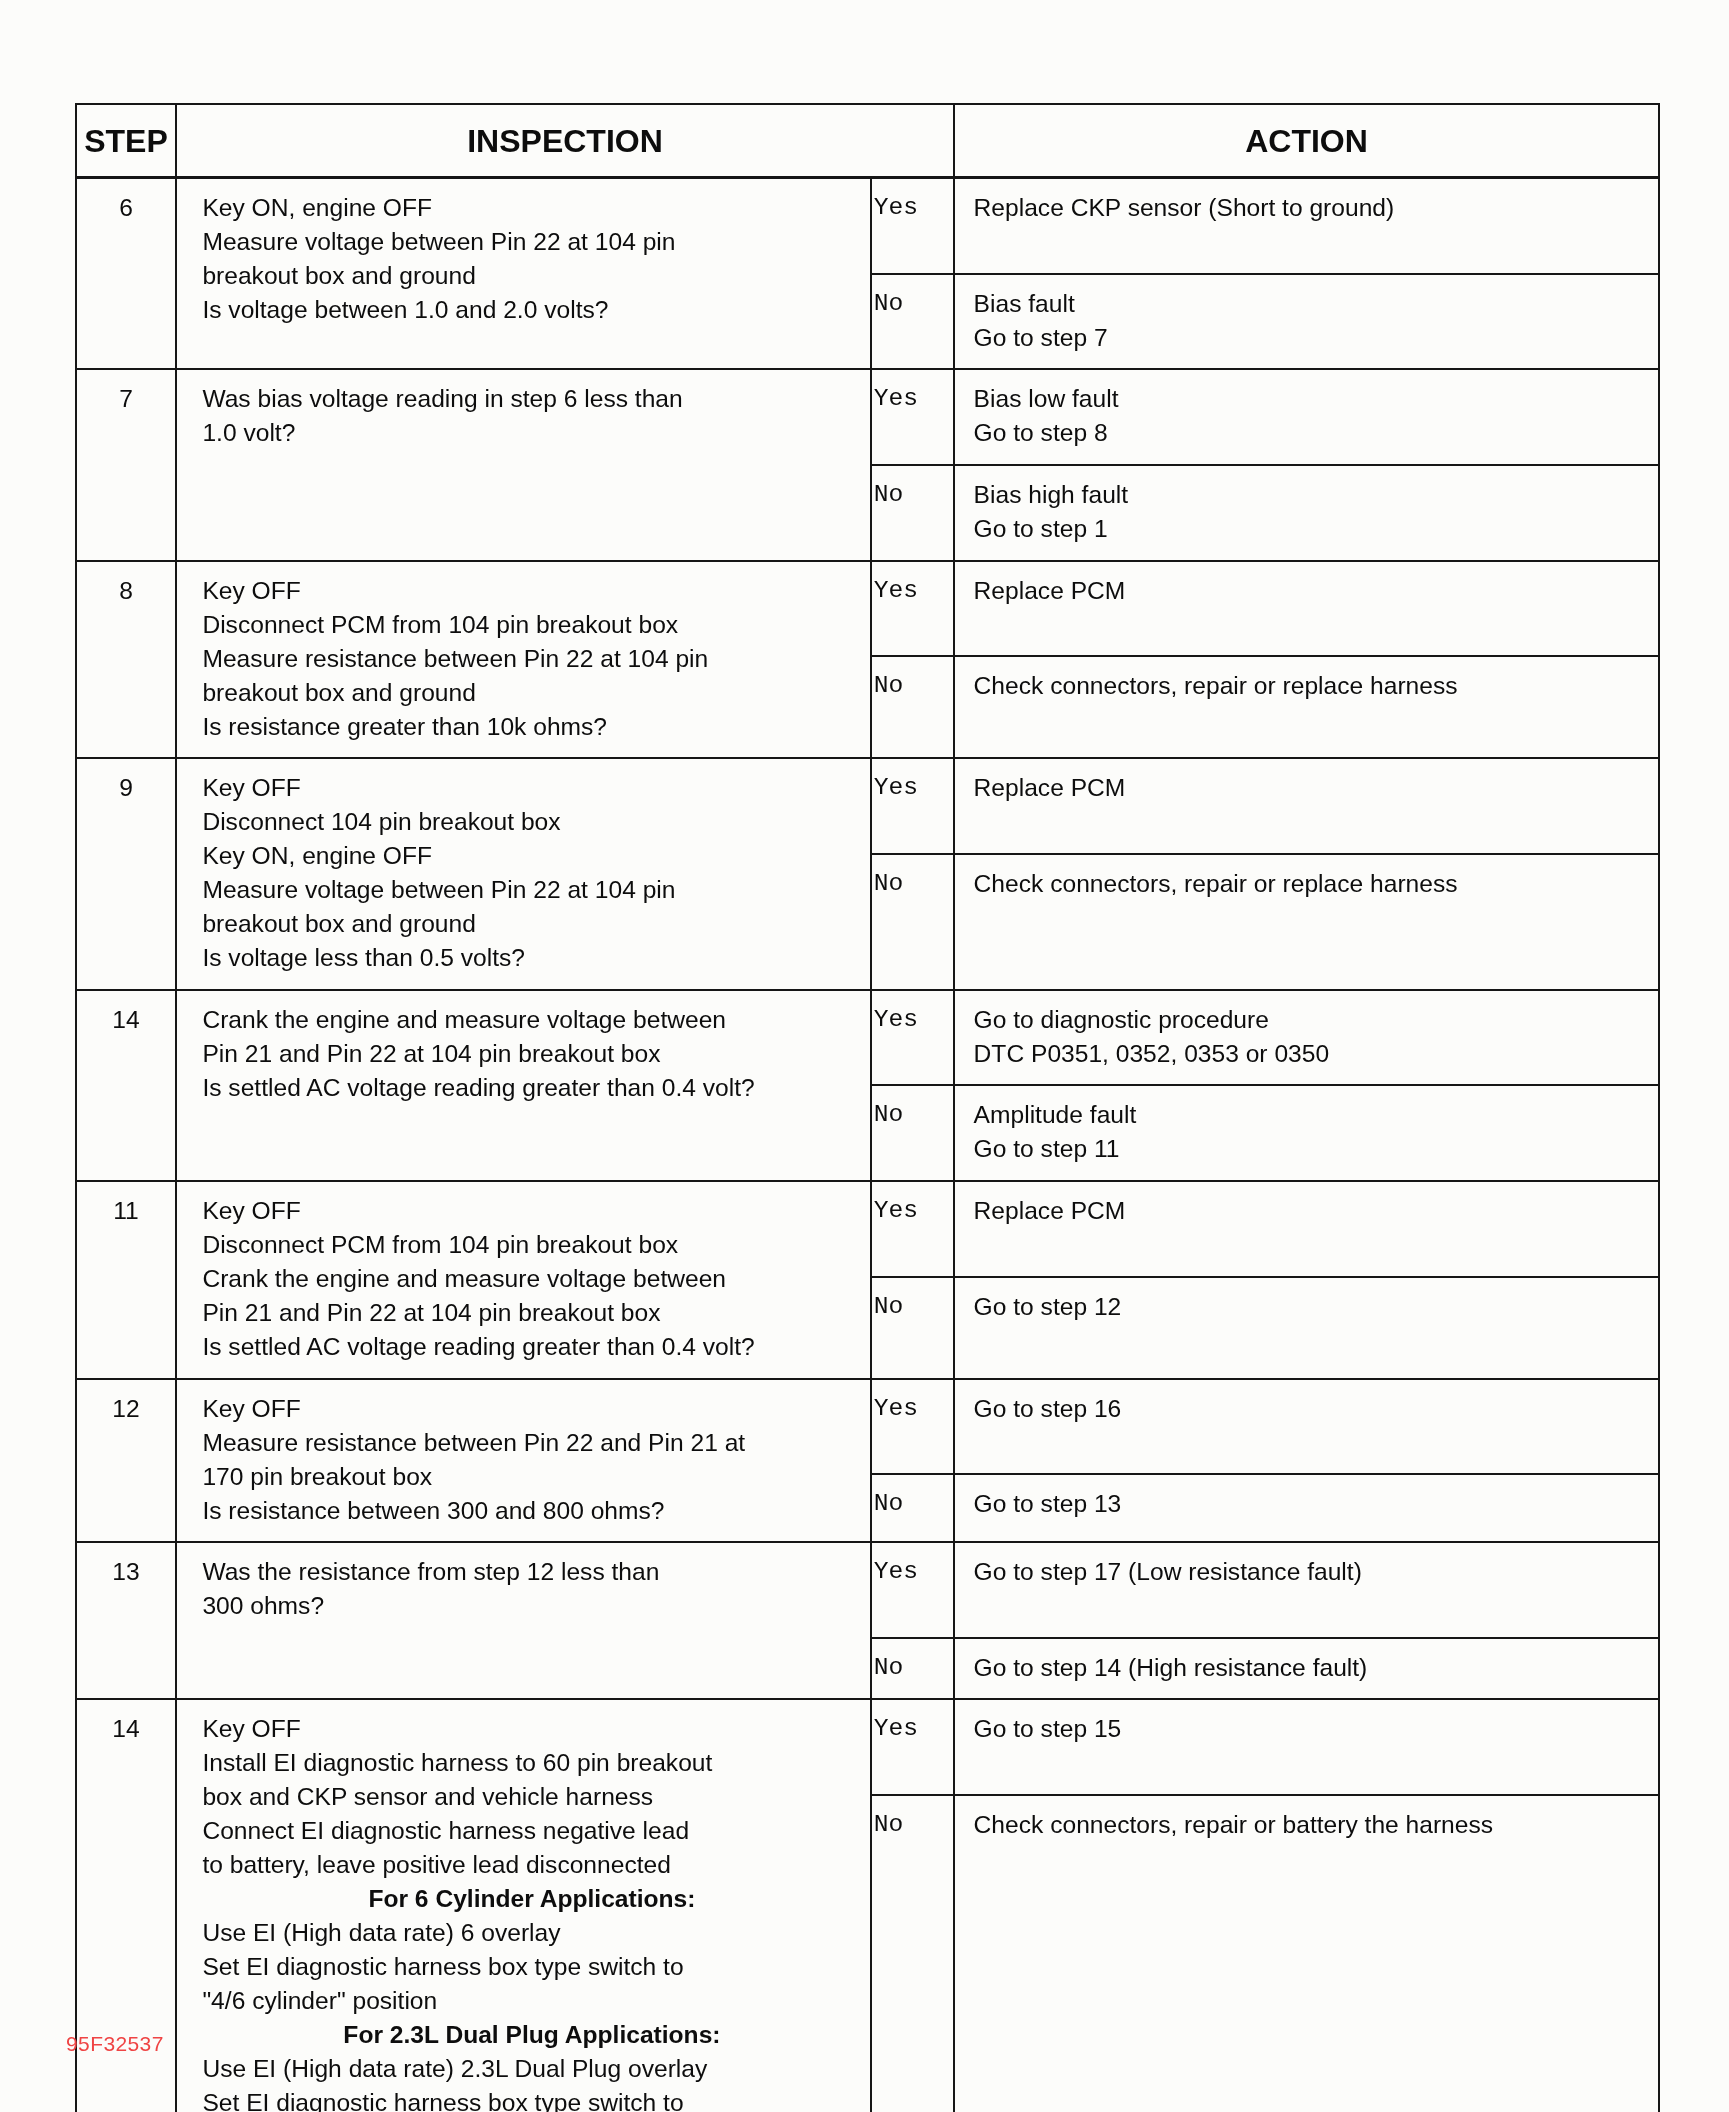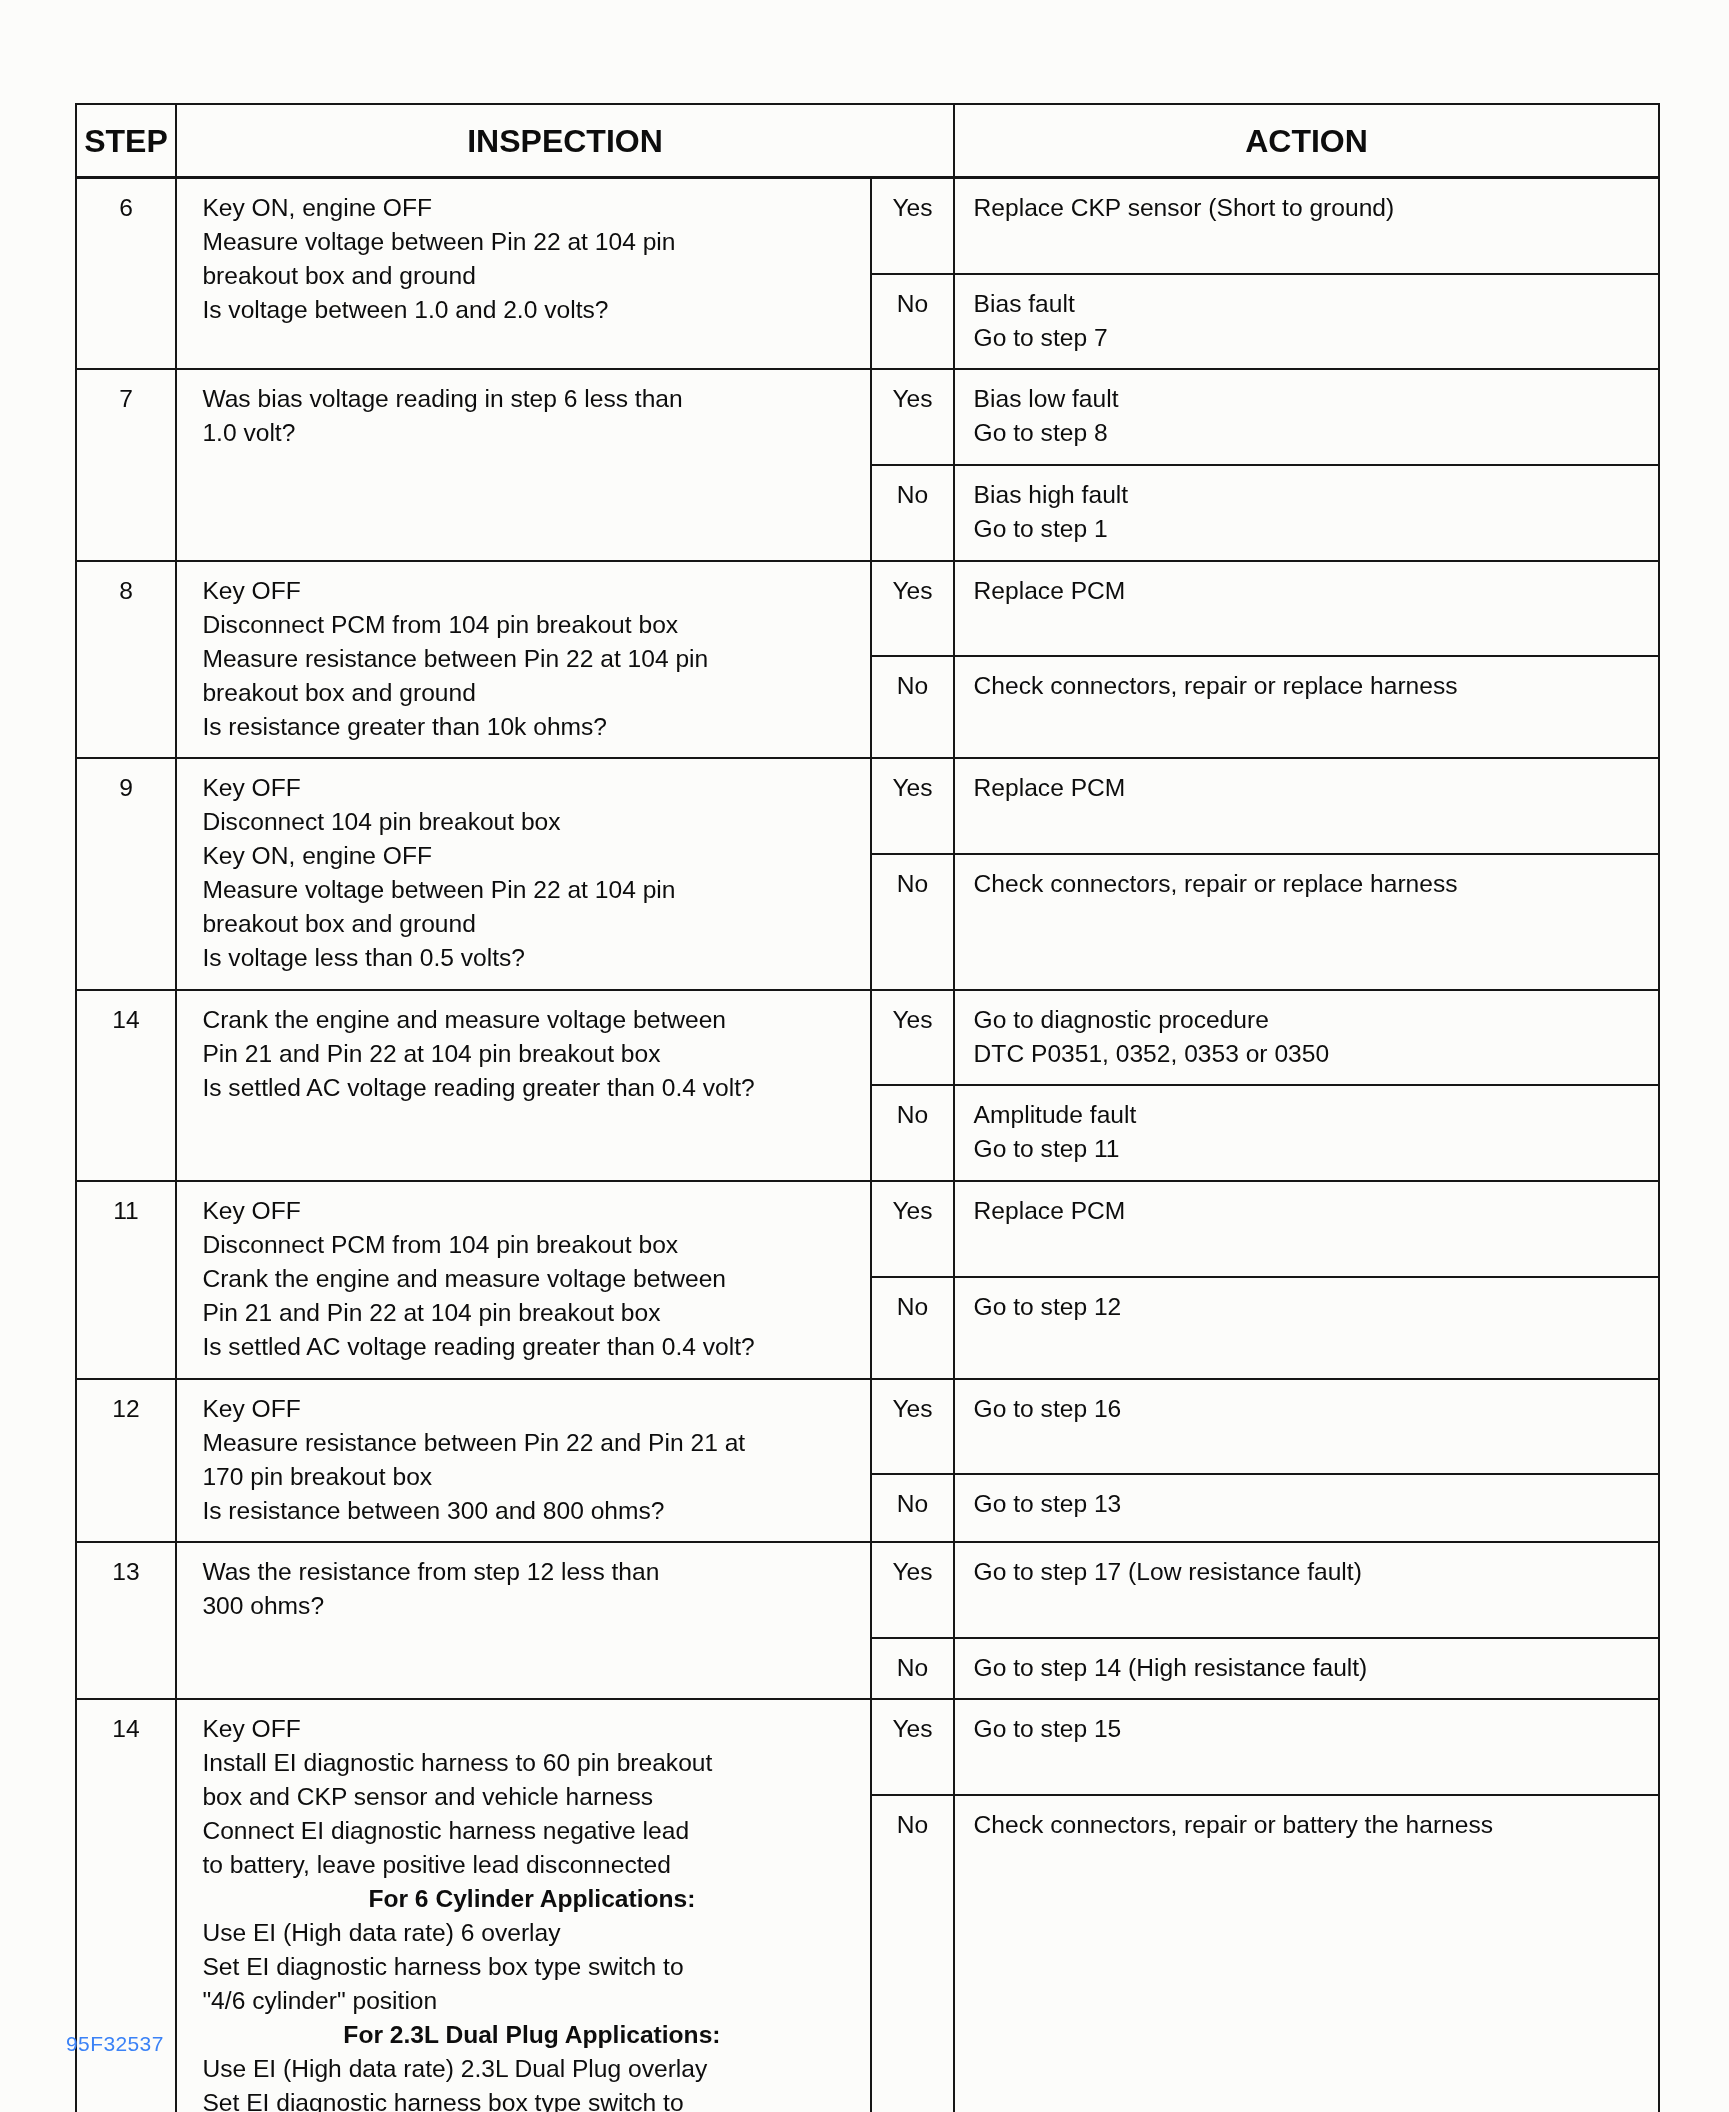--- a/index.html
+++ b/index.html
@@ -32,36 +32,36 @@
     border-bottom:3.4px solid #161616;
   }
   td.step-cell{
     text-align:center;
     padding:12px 3.4px;
   }
   td.insp-cell{
     padding:12px 8.5px 13.6px 25.4px;
   }
   td.yn-cell{
-    text-align:center;
     padding:12px 1.7px;
+    font-family:Liberation Mono, monospace;
   }
   td.act-cell{
     padding:12px 8.5px 13.6px 18.6px;
   }
   .line{white-space:normal;}
   .line.bold{font-weight:bold;text-align:center;}
   tr.step-top td{height:68px;}
   .doc-code{
     position:absolute;
     left:66px;
     top:2032px;
     font-size:21px;
     letter-spacing:0.4px;
-    color:#3b82f6;
+    color:#ef4444;
   }
 </style>
 </head>
 <body>
 
 <div class="page">
   <table class="diag">
     <colgroup>
       <col style="width:100px">
       <col style="width:695px">

